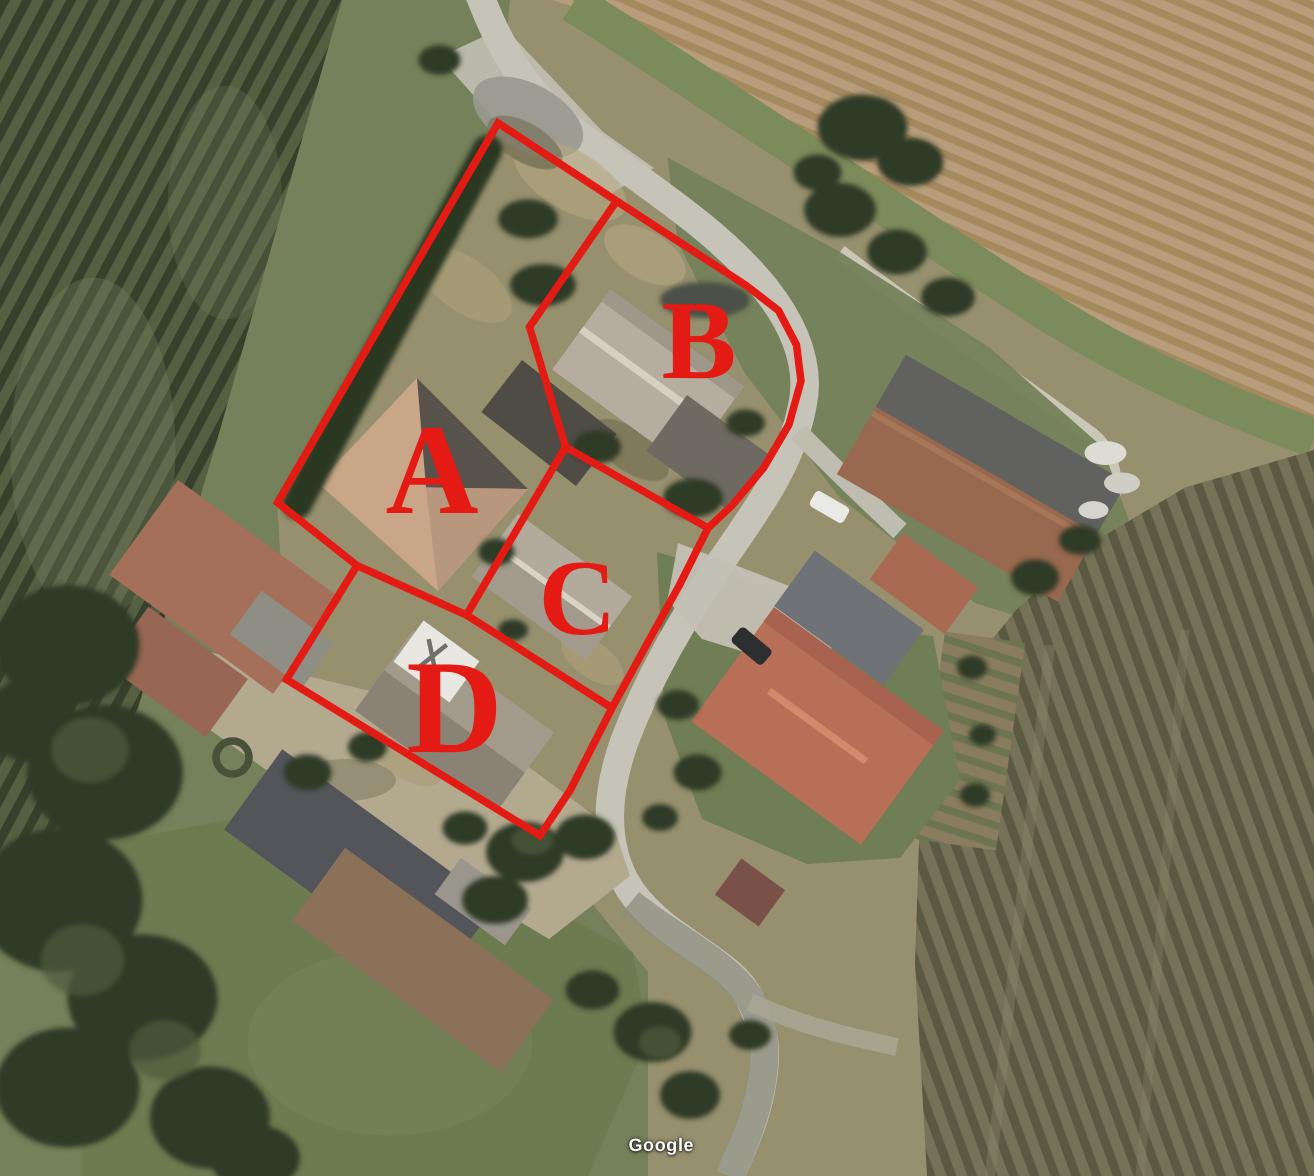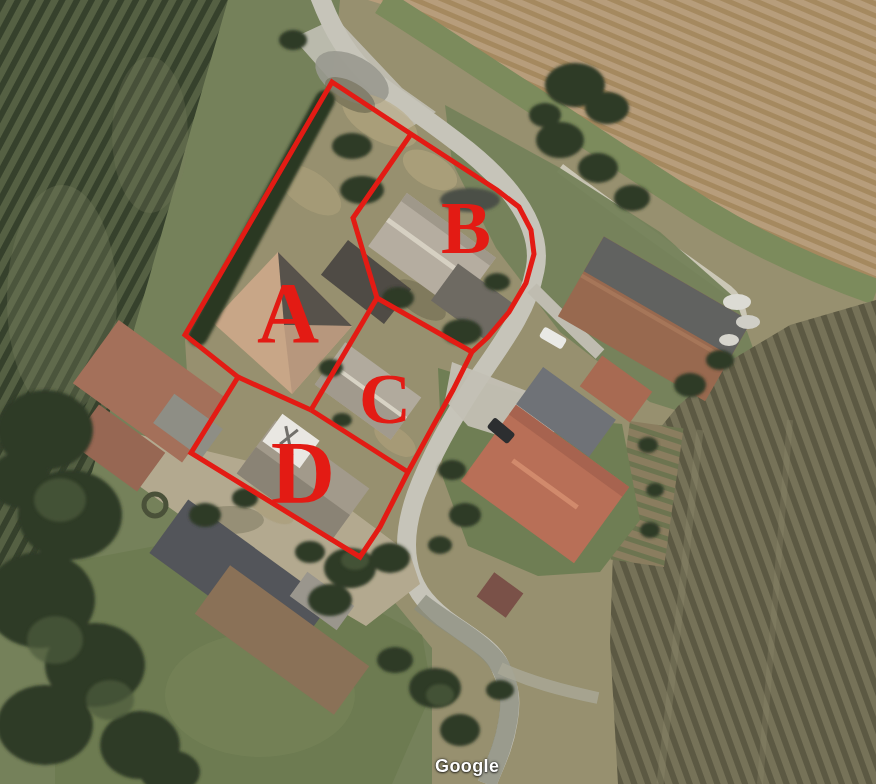--- a/index.html
+++ b/index.html
@@ -2,22 +2,22 @@
 <html><head>
 <meta charset="utf-8">
 <style>
   html,body{margin:0;padding:0;background:#ffffff;}
   #stage{position:relative;width:876px;height:784px;overflow:hidden;
          font-family:"Liberation Sans",sans-serif;}
   #stage svg.aerial{position:absolute;left:0;top:0;width:876px;height:784px;display:block;}
   .parcel-label{position:absolute;color:#e31b14;
     font-family:"Liberation Serif","DejaVu Serif",serif;font-weight:bold;
     line-height:1;transform:translate(-50%,-56%);user-select:none;white-space:nowrap;}
-  .watermark{position:absolute;left:435px;top:756px;color:#ffffff;
-    font-family:"Liberation Sans",sans-serif;font-size:18px;font-weight:600;
+  .watermark{position:absolute;left:419px;top:756px;color:#ffffff;
+    font-family:"Liberation Sans",sans-serif;font-size:12px;font-weight:600;
     letter-spacing:.4px;
     text-shadow:0 0 3px rgba(0,0,0,.7),0 1px 2px rgba(0,0,0,.55),0 0 1px rgba(0,0,0,.8);}
 </style>
 </head>
 <body>
 
 <div id="stage">
 
 <svg class="aerial" viewBox="0 0 876 784" xmlns="http://www.w3.org/2000/svg">
   <defs>

